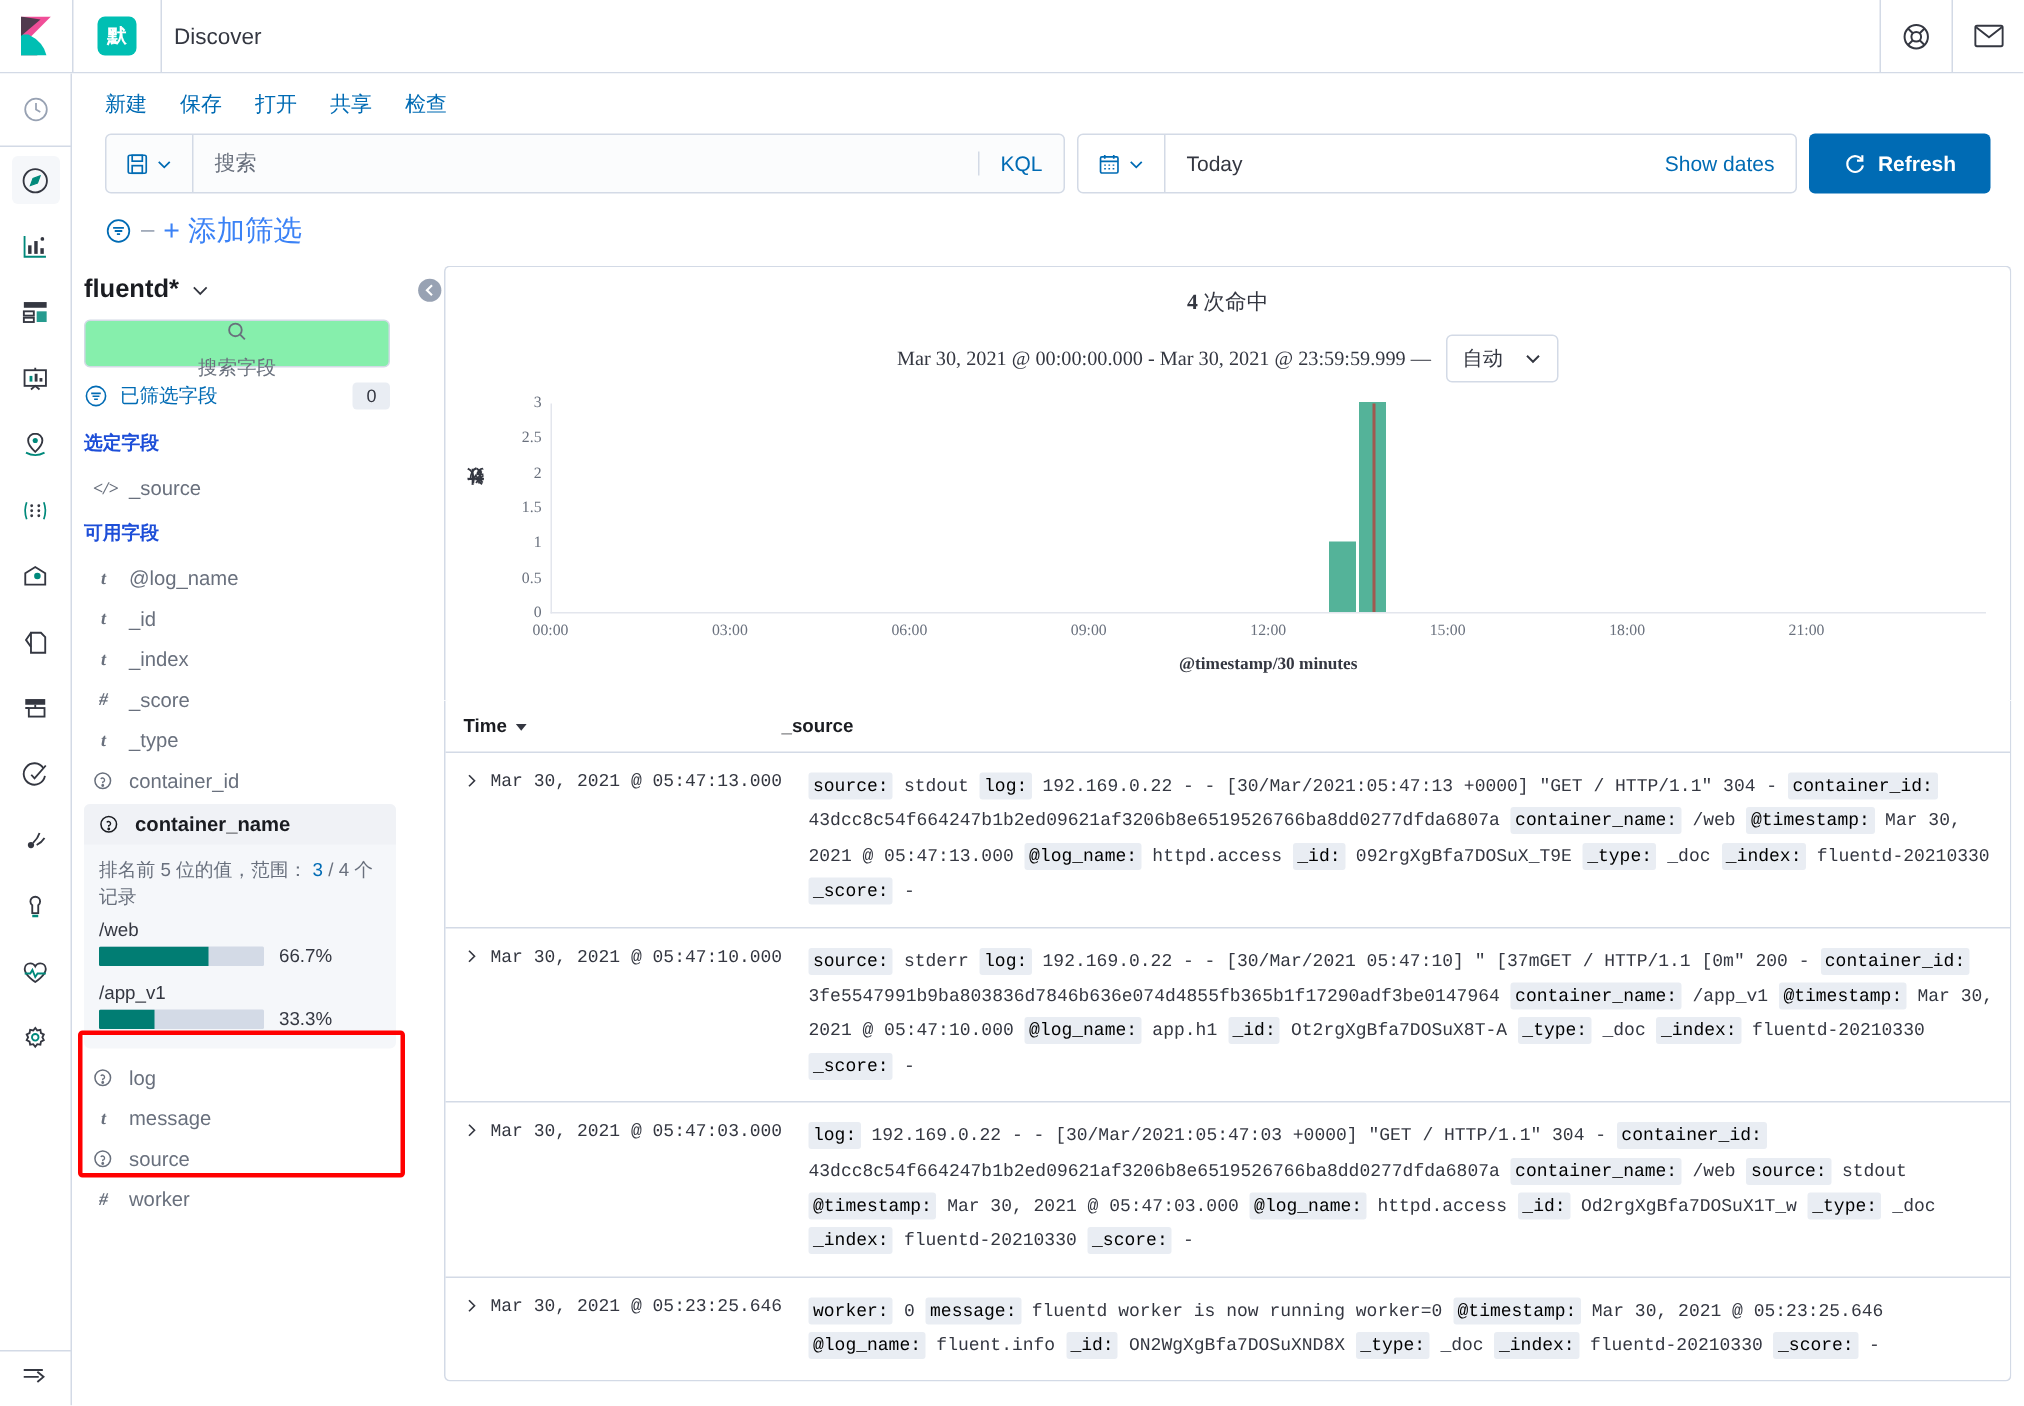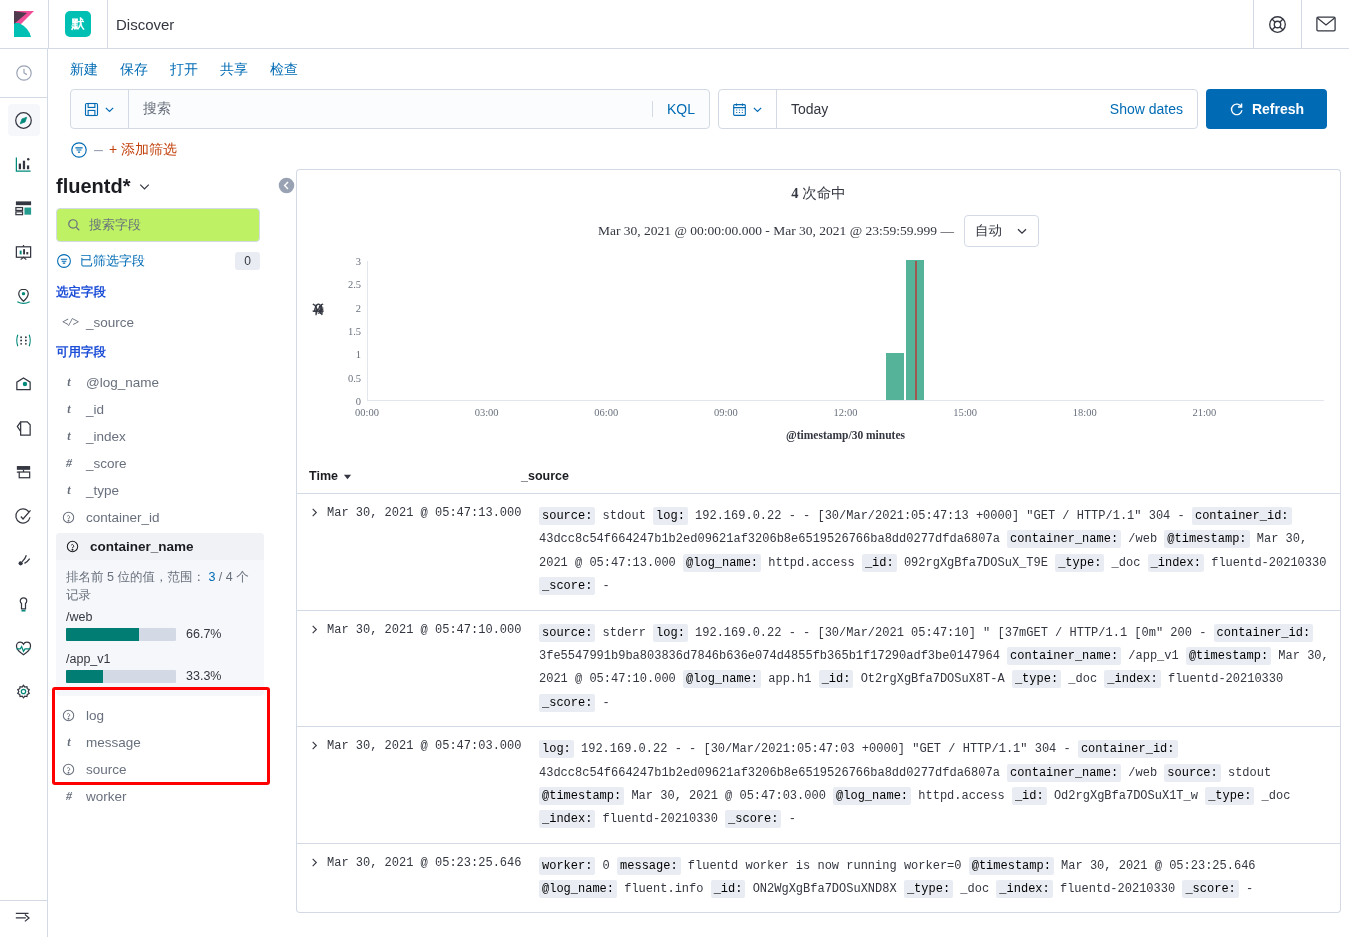--- a/index.html
+++ b/index.html
@@ -74,33 +74,33 @@
   .date-icon-btn { width: 58px; height: 38px; display: flex; align-items: center; justify-content: center; gap: 5px; border-right: 1px solid #d3dae6; }
   .date-text { flex: 1; padding-left: 14px; font-size: 14px; color: #343741; }
   .show-dates { padding-right: 14px; color: #006bb4; font-size: 14px; }
   .refresh-btn {
     flex: 0 0 121px; height: 40px; background: #006bb4; color: #fff;
     border-radius: 4px; display: flex; align-items: center; justify-content: center;
     gap: 8px; font-size: 14px; font-weight: 600;
   }
 
   .filterbar { display: flex; align-items: center; gap: 6px; padding: 12px 22px 10px; }
-  .add-filter { color: #c2410c; font-size: 14px; }
+  .add-filter { color: #3b82f6; font-size: 19px; }
 
   
   .content { display: flex; padding: 0 0 0 0; }
   .sidebar { width: 238px; flex: 0 0 238px; padding: 0 8px 0 4px; position: relative; }
   .index-row { display: flex; align-items: center; gap: 8px; padding: 6px 0 10px 4px; }
-  .index-name { font-size: 20px; font-weight: bold; color: #1a1c21; }
+  .index-name { font-size: 17px; font-weight: bold; color: #1a1c21; }
   .collapse-btn { position: absolute; right: -9px; top: 8px; }
 
   .field-search {
     height: 32px; border: 1px solid #d3dae6; border-radius: 4px;
-    display: flex; align-items: center; gap: 8px; padding: 16px 10px; background: #bef264;
-    margin: 0 0 10px 4px; width: 204px;
+    display: flex; align-items: center; gap: 8px; padding: 0 10px; background: #86efac;
+    margin: 0 0 10px 4px; width: 204px; flex-direction: column;
   }
   .field-search span { color: #69707d; font-size: 13px; }
 
   .filter-fields-row { display: flex; align-items: center; gap: 8px; margin: 0 0 14px 4px; width: 204px; }
   .filter-fields-label { color: #006bb4; font-size: 13px; }
   .count-badge { margin-left: auto; background: #e9edf3; color: #343741; font-size: 12px; border-radius: 3px; padding: 2px 9px; }
 
   .field-group-title { font-size: 12.5px; font-weight: bold; color: #1d4ed8; margin: 0 0 8px 4px; }
   .field-item { display: flex; align-items: center; gap: 10px; padding: 6px 8px 6px 10px; border-radius: 4px; }
   .field-item .ftype { width: 14px; text-align: center; font-size: 12px; color: #69707d; font-style: italic; font-weight: bold; font-family: "Liberation Serif", serif; }

